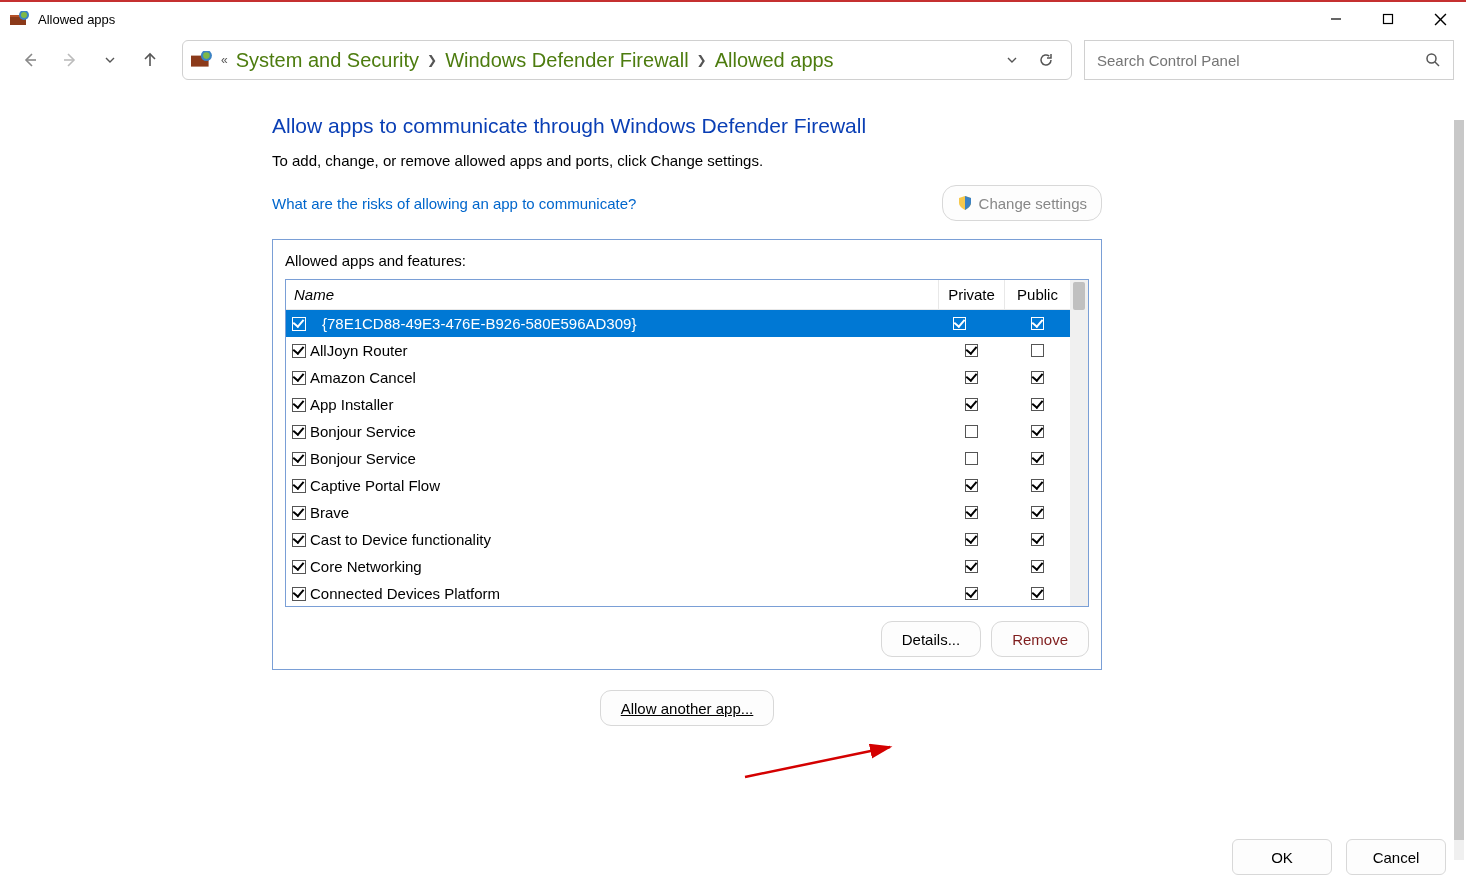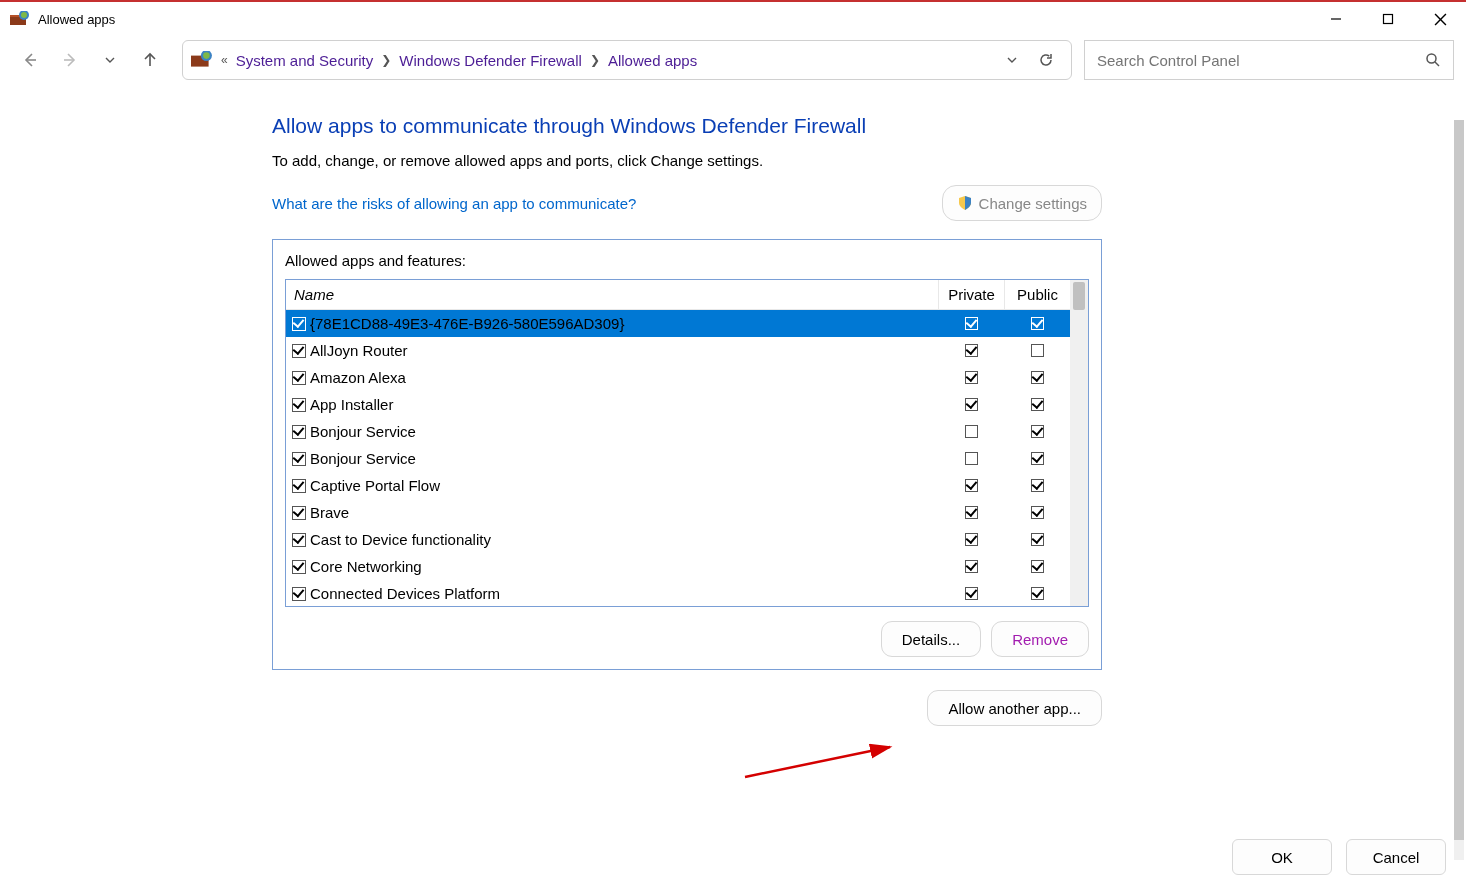--- a/index.html
+++ b/index.html
@@ -12,21 +12,21 @@
 .win-controls { margin-left: auto; display: flex; }
 .win-btn { width: 52px; height: 34px; display: flex; align-items: center; justify-content: center; }
 .win-btn svg { stroke: #000; }
 
 
 .navbar { height: 48px; display: flex; align-items: center; padding: 0 12px; gap: 4px; }
 .nav-arrow { width: 36px; height: 36px; display:flex; align-items:center; justify-content:center; border-radius: 4px; color:#555; }
 .nav-arrow.disabled { color:#aaa; }
 .address-bar { flex: 1; height: 40px; border: 1px solid #d0d0d0; border-radius: 6px; display: flex; align-items: center; padding: 0 8px; margin: 0 8px 0 10px; }
 .address-bar .addr-icon { width: 22px; height: 18px; margin-right: 6px; }
-.address-bar .crumb { font-size: 15px; color: #4c1d95; padding: 0 6px; white-space: nowrap; }
+.address-bar .crumb { font-size: 20px; color: #4d7c0f; padding: 0 6px; white-space: nowrap; }
 .address-bar .chev, .address-bar .dbl { color:#555; font-size:12px; padding:0 2px; }
 .address-bar .spacer { flex: 1; }
 .address-bar .addr-btn { width: 34px; height: 34px; display:flex; align-items:center; justify-content:center; color:#555; }
 .search-box { width: 370px; height: 40px; border: 1px solid #d0d0d0; border-radius: 0; display: flex; align-items: center; padding: 0 12px; }
 .search-box input { border: none; outline: none; flex: 1; font-size: 15px; color: #555; background: transparent; }
 .search-box .srch-icon { width: 16px; height:16px; color:#555; }
 
 
 .content { padding: 30px 0 0 0; position: relative; height: calc(885px - 36px - 48px - 60px); overflow-y: auto; }
 .inner { width: 830px; margin-left: 272px; }
@@ -39,41 +39,41 @@
 
 .group-box { border: 1px solid #7a9fd6; padding: 12px; }
 .group-label { font-size: 15px; margin-bottom: 10px; color:#000; }
 .list-box { border: 1px solid #7a9fd6; height: 328px; display: flex; }
 .list-content { flex: 1; overflow: hidden; }
 .list-header { display: flex; height: 30px; align-items: center; border-bottom: 1px solid #e8e8e8; font-size: 15px; }
 .list-header .col-name { flex: 1; padding-left: 8px; font-style: italic; }
 .list-header .col-priv, .list-header .col-pub { width: 66px; text-align: center; border-left: 1px solid #e8e8e8; height: 100%; display:flex; align-items:center; justify-content:center; }
 .list-rows { height: calc(328px - 30px); overflow: hidden; }
 .row { display: flex; height: 27px; align-items: center; font-size: 15px; }
-.row.selected { background: #0078d4; color: #000000; }
+.row.selected { background: #0078d4; color: #ffffff; gap: 12px; }
 .row .cb-name { width: 14px; height: 14px; margin: 0 4px 0 6px; flex-shrink: 0; }
 .row .name-txt { flex: 1; white-space: nowrap; overflow: hidden; }
 .row .cb-col { width: 66px; display: flex; justify-content: center; }
 .row .cb-col .cb { width: 13px; height: 13px; }
 
 
 .cb, .cb-name { border: 1px solid #555; background: #fff; position: relative; display:inline-block; }
 .cb.chk::after, .cb-name.chk::after { content:""; position:absolute; left:2px; top:-1px; width:5px; height:8px; border: solid #000; border-width: 0 2px 2px 0; transform: rotate(40deg); }
 .row.selected .cb-name { border-color: #fff; background: transparent; }
 .row.selected .cb-name.chk::after { border-color: #fff; }
 .row.selected .cb { border-color:#fff; background: transparent; }
 .row.selected .cb.chk::after { border-color:#fff; }
 
 .list-scroll { width: 18px; background: #f0f0f0; position: relative; }
 .list-scroll .thumb { position:absolute; top: 2px; left:3px; width:12px; height: 28px; background:#c0c0c0; border-radius:2px; }
 
 .btn-row { display: flex; justify-content: flex-end; gap: 10px; margin-top: 14px; }
 .btn { height: 36px; padding: 0 20px; border: 1px solid #d8d8d8; border-radius: 11px; background: #fdfdfd; font-size: 15px; color: #000; }
-.btn.disabled { color:#a21caf; }
-.allow-row { display:flex; justify-content:flex-end; margin-top: 20px; }
+.btn.disabled { color:#7f1d1d; }
+.allow-row { display:flex; justify-content:center; margin-top: 20px; text-decoration: underline; }
 
 
 .footer { position: absolute; bottom: 10px; right: 20px; display: flex; gap: 14px; }
 .footer .fbtn { width: 100px; height: 36px; border: 1px solid #d8d8d8; border-radius: 6px; background: #fdfdfd; font-size: 15px; display:flex; align-items:center; justify-content:center; }
 
 
 .arrow-annot { position: absolute; left: 740px; top: 735px; pointer-events: none; }
 
 
 .page-scroll { position: absolute; right: 2px; top: 120px; width: 10px; height: 740px; background: #f0f0f0; }
@@ -211,21 +211,21 @@
                 <span class="name-txt">AllJoyn Router</span>
                 <span class="cb-col">
                   <span class="cb chk"></span>
                 </span>
                 <span class="cb-col">
                   <span class="cb"></span>
                 </span>
               </div>
               <div class="row">
                 <span class="cb-name chk"></span>
-                <span class="name-txt">Amazon Alexa</span>
+                <span class="name-txt">Amazon Cancel</span>
                 <span class="cb-col">
                   <span class="cb chk"></span>
                 </span>
                 <span class="cb-col">
                   <span class="cb chk"></span>
                 </span>
               </div>
               <div class="row">
                 <span class="cb-name chk"></span>
                 <span class="name-txt">App Installer</span>

